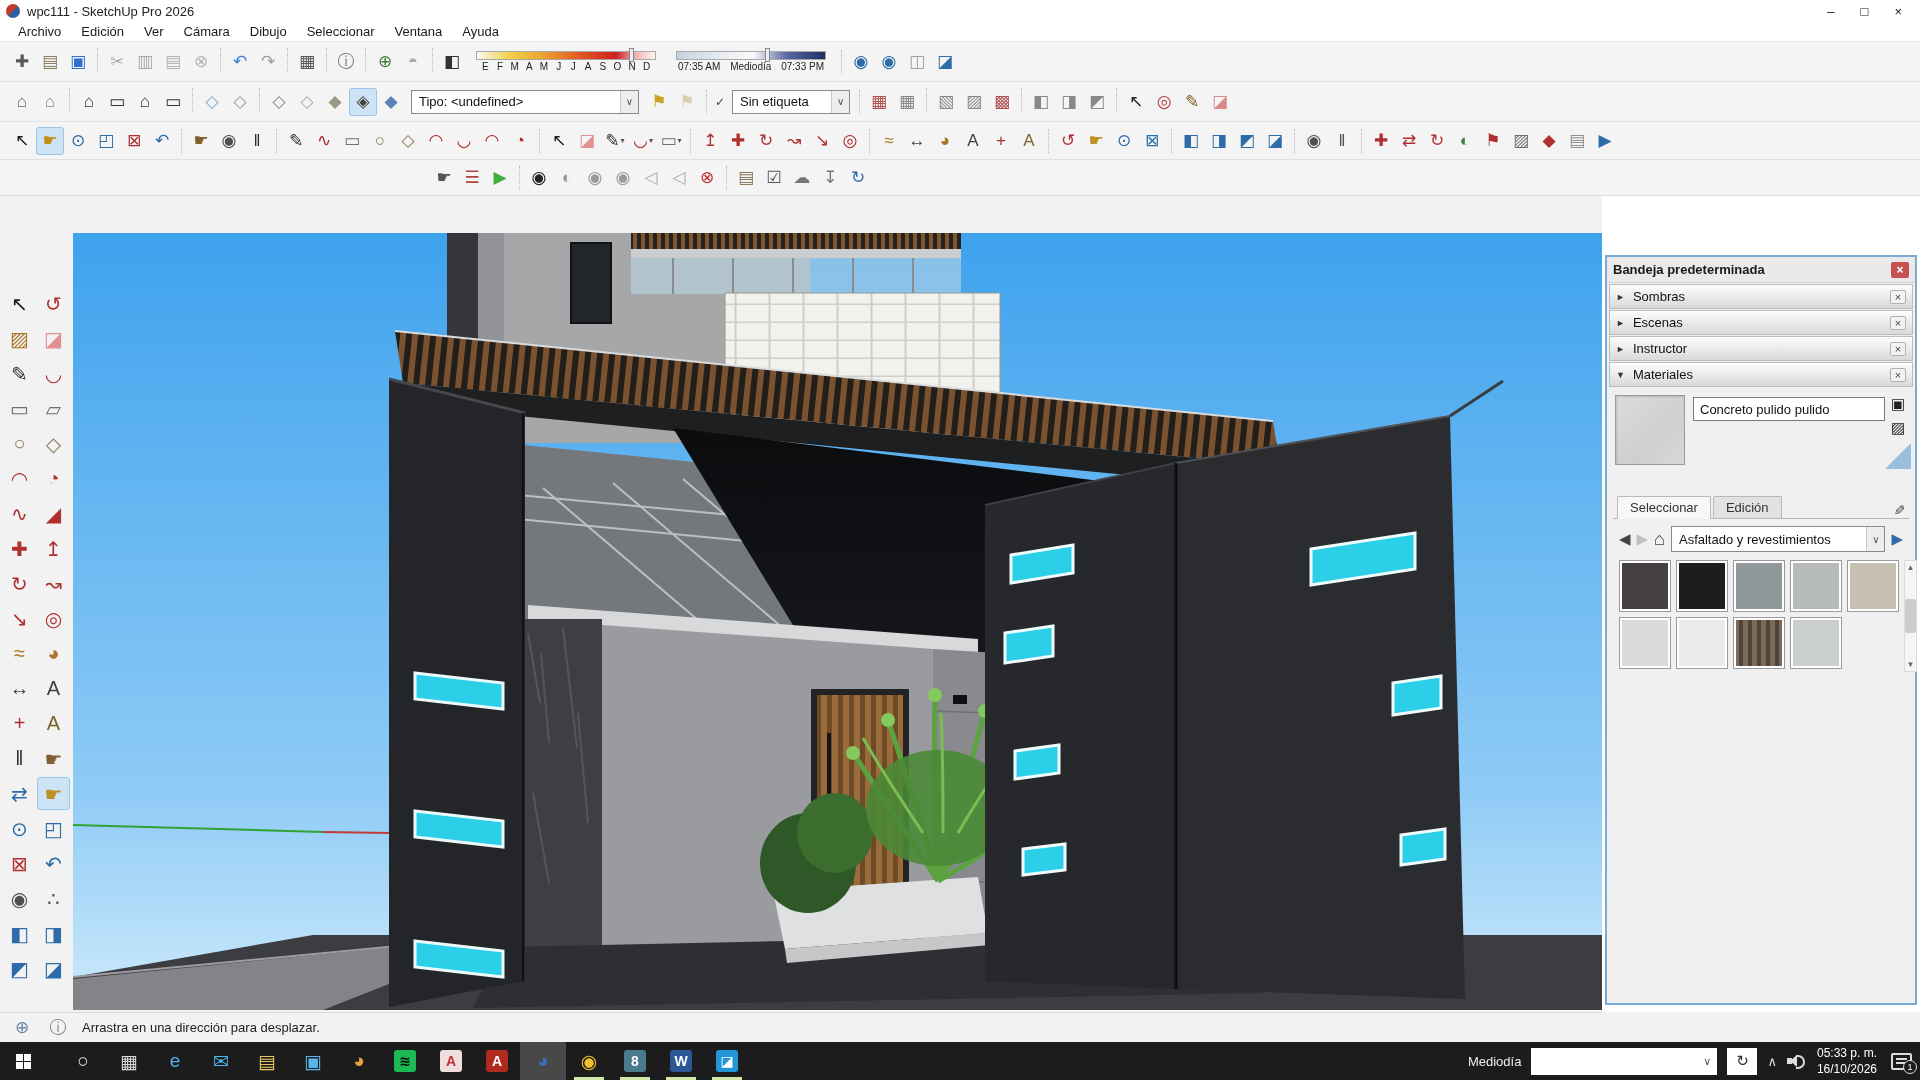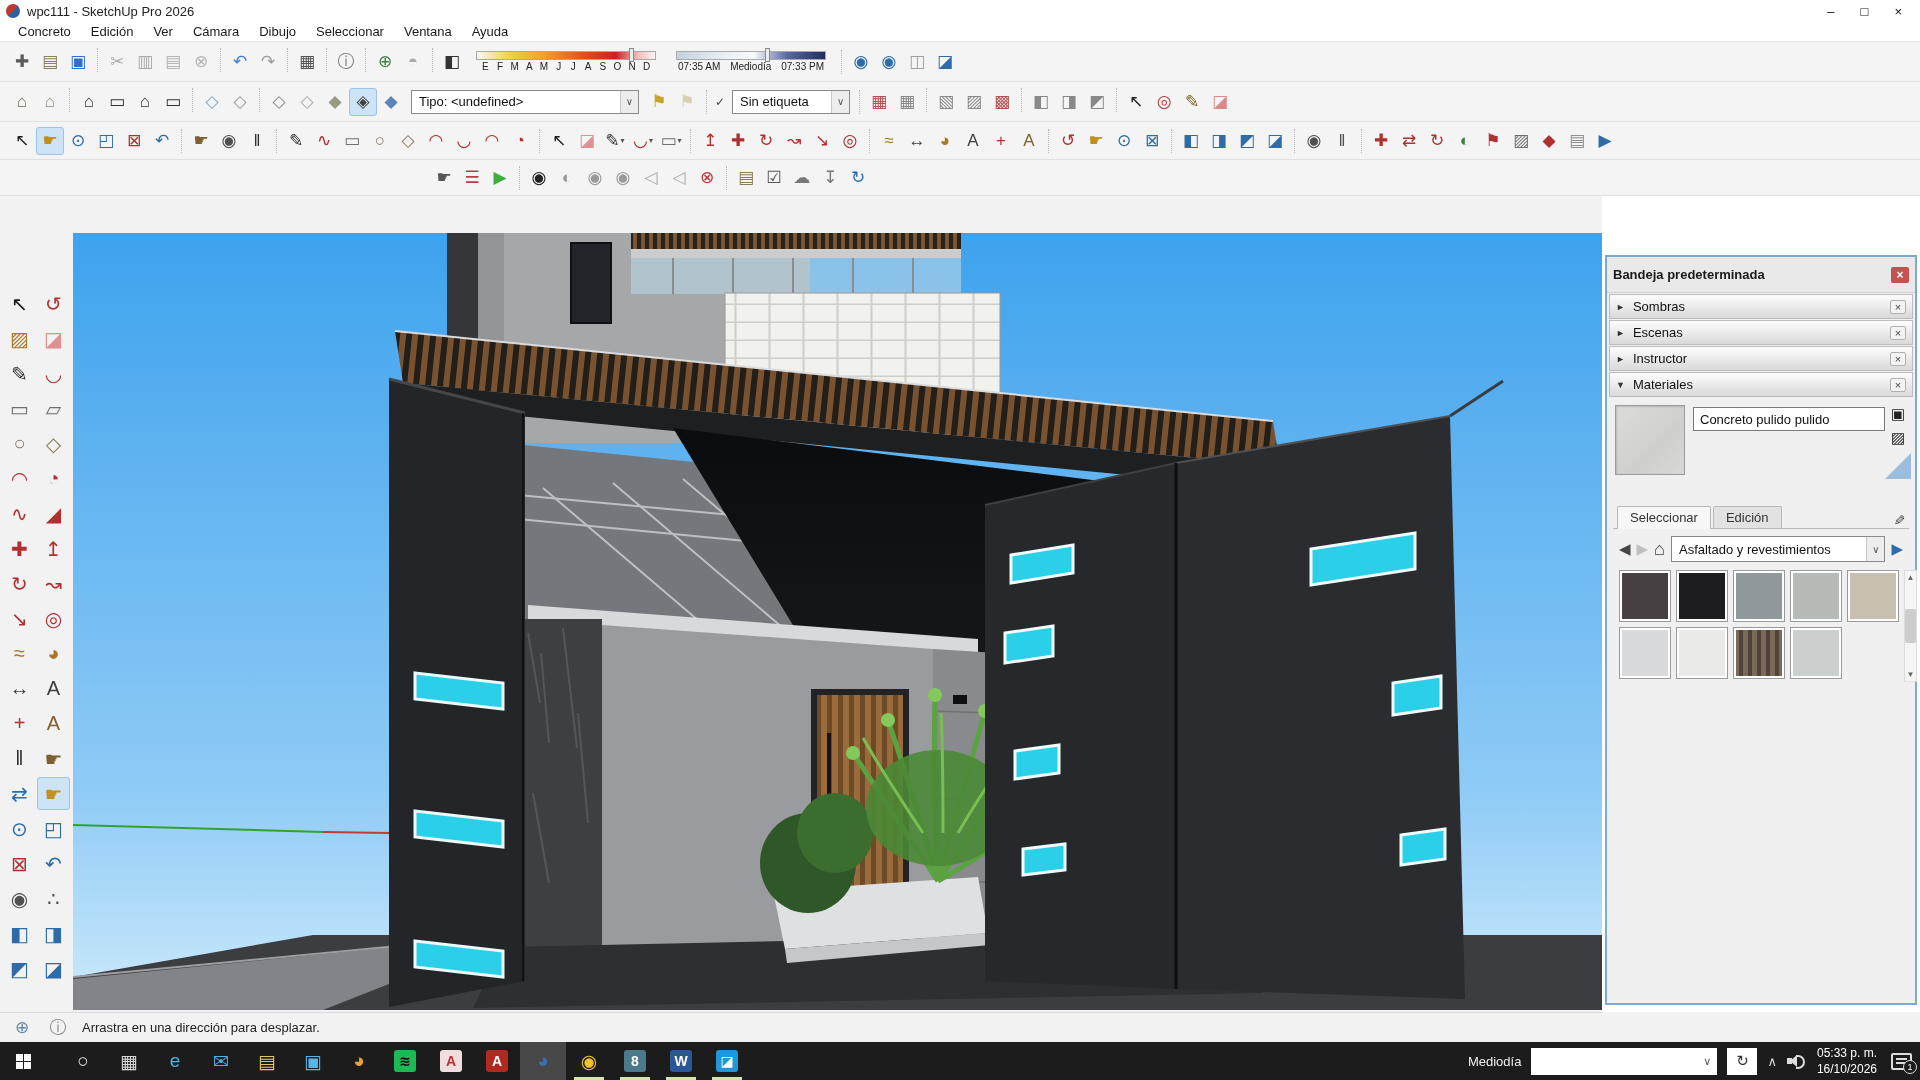--- a/index.html
+++ b/index.html
@@ -46,21 +46,21 @@
   .pi{width:33px;height:33px;display:flex;align-items:center;justify-content:center;font-size:20px;border-radius:3px;}
   .pi.hl{background:#cde3f6;border:1px solid #9cc3e8;}
 
   .topgap{position:absolute;left:73px;top:196px;width:1529px;height:37px;background:#f2f2f2;}
   .viewport{position:absolute;left:73px;top:233px;width:1529px;height:777px;background:#3ea2ed;}
   .viewport svg{display:block;}
 
   
   .traycol{position:absolute;left:1602px;top:196px;width:318px;height:816px;background:#ffffff;}
   .traywin{position:absolute;left:3px;top:59px;width:312px;height:750px;border:2px solid #7aabd4;background:#f0f0f0;}
-  .traytitle{height:36px;background:#e9e9e9;border-bottom:1px solid #cfcfcf;display:flex;align-items:center;padding:0 6px;font-size:13px;font-weight:bold;color:#1a1a1a;}
+  .traytitle{height:26px;background:#e9e9e9;border-bottom:1px solid #cfcfcf;display:flex;align-items:center;padding:0 6px;font-size:13px;font-weight:bold;color:#1a1a1a;}
   .trayclose{margin-left:auto;width:18px;height:16px;background:#c75050;color:#fff;font-size:12px;display:flex;align-items:center;justify-content:center;border-radius:2px;}
   .tray-sec{height:25px;margin:1px 2px 0 2px;background:linear-gradient(#fdfdfd,#d9d9d9);border:1px solid #bcbcbc;display:flex;align-items:center;padding:0 6px;font-size:13px;color:#111;}
   .tray-sec .arr{font-size:9px;margin-right:8px;color:#333;}
   .tray-sec .lbl{font-weight:bold;font-weight:normal;}
   .tray-sec .xbtn{margin-left:auto;width:16px;height:14px;border:1px solid #b0b0b0;background:#f3f3f3;color:#444;font-size:11px;line-height:12px;text-align:center;border-radius:2px;}
   .matbody{padding:6px 6px 0 6px;position:relative;}
   .matthumb{position:absolute;left:8px;top:8px;width:70px;height:70px;border:1px solid #9a9a9a;background:linear-gradient(135deg,#dcdddb,#cfd0ce 60%,#d8d9d7);box-shadow:inset 1px 1px 2px rgba(0,0,0,.15);}
   .matname{position:absolute;left:86px;top:10px;width:192px;height:24px;border:1px solid #7a7a7a;background:#fff;font-size:13px;color:#111;display:flex;align-items:center;padding-left:6px;}
   .matside{position:absolute;right:4px;top:8px;display:flex;flex-direction:column;align-items:center;gap:6px;}
   .matside .ic{font-size:15px;color:#222;}
@@ -122,21 +122,21 @@
     <span class="applogo"></span>
     <span>wpc111 - SketchUp Pro 2026</span>
     <span class="wctrls">
       <span>–</span>
       <span>□</span>
       <span>×</span>
     </span>
   </div>
 
   <div class="menubar">
-      <div class="mi">Concreto</div>
+      <div class="mi">Archivo</div>
       <div class="mi">Edición</div>
       <div class="mi">Ver</div>
       <div class="mi">Cámara</div>
       <div class="mi">Dibujo</div>
       <div class="mi">Seleccionar</div>
       <div class="mi">Ventana</div>
       <div class="mi">Ayuda</div>
     </div>
 
   <div class="tb" id="tb1">

